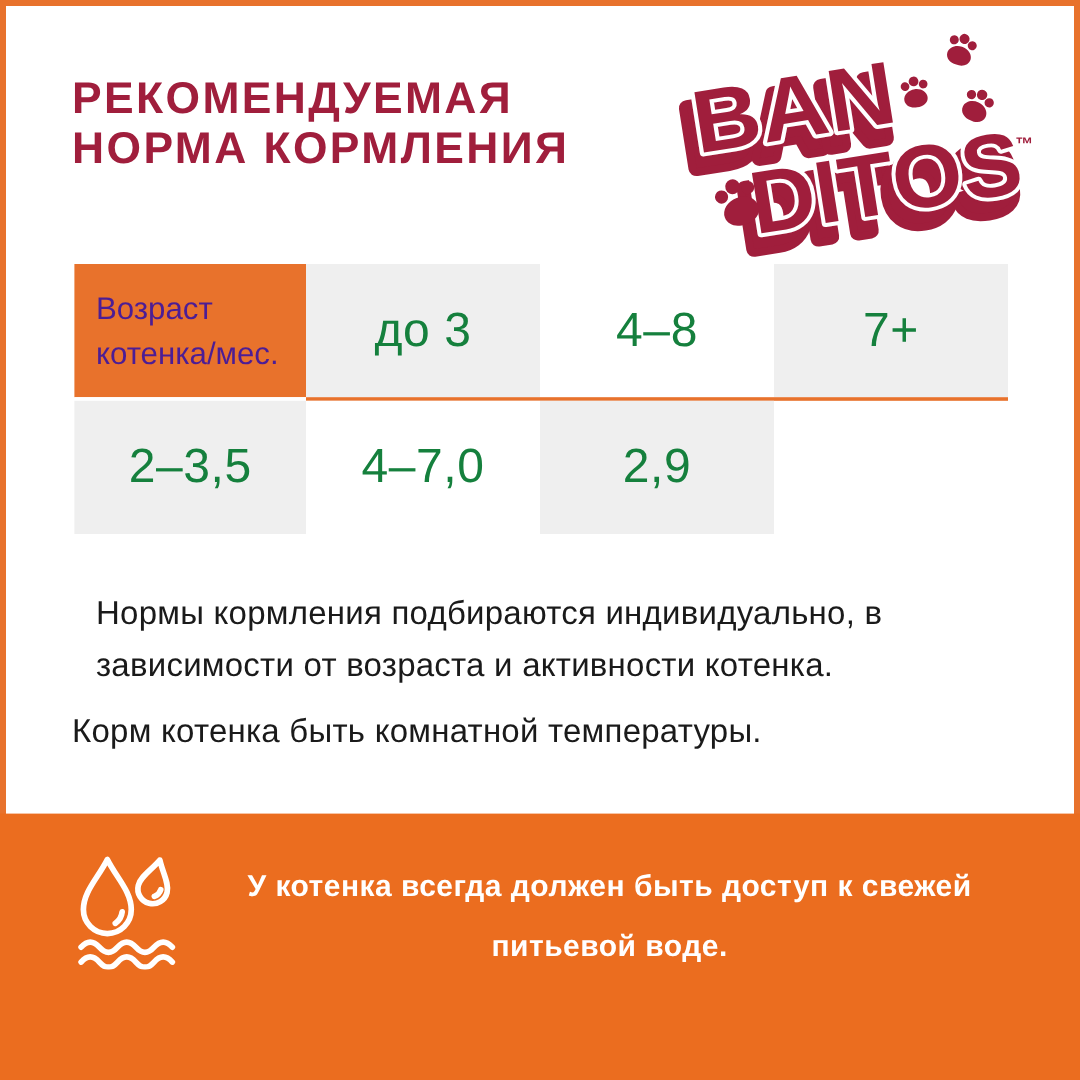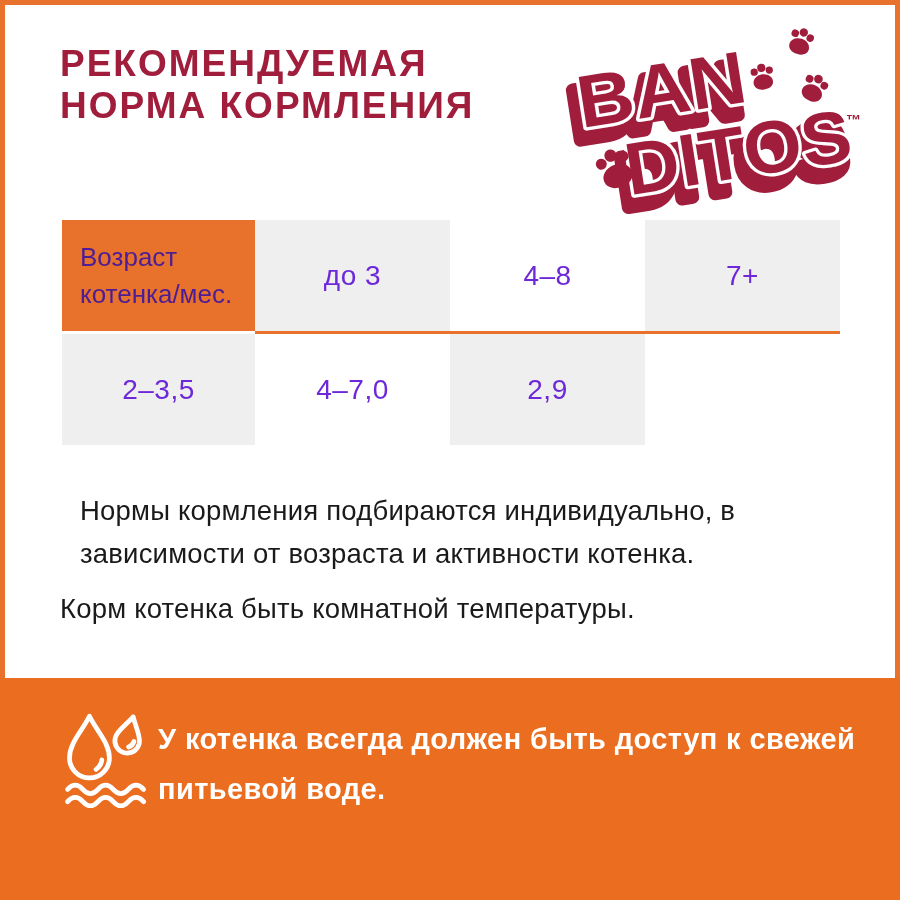--- a/index.html
+++ b/index.html
@@ -9,59 +9,59 @@
     --gray:#EFEFEF;
     --ink:#1A1A1A;
   }
   *{margin:0;padding:0;box-sizing:border-box;}
   html,body{width:900px;height:900px;overflow:hidden;background:#fff;
     font-family:"Liberation Sans", sans-serif;}
   .canvas{position:relative;width:900px;height:900px;background:#fff;}
   .frame-border{position:absolute;inset:0;border:5px solid var(--orange);z-index:1;pointer-events:none;}
 
   
-  .page-title{position:absolute;left:60px;top:43px;color:var(--maroon);
+  .page-title{position:absolute;left:60px;top:61px;color:var(--maroon);
     font-size:37px;font-weight:900;line-height:42px;letter-spacing:2px;text-transform:uppercase;}
   .page-title span{display:block;}
 
   
   .logo-svg{position:absolute;left:555px;top:18px;width:330px;height:180px;overflow:visible;}
   .logo-svg text{font-family:"Liberation Sans", sans-serif;font-weight:bold;font-size:74px;
     paint-order:stroke;stroke-linejoin:round;stroke-linecap:round;}
   .logo-l1{fill:var(--maroon);stroke:var(--maroon);stroke-width:13px;}
   .logo-l2{fill:#fff;stroke:#fff;stroke-width:6.5px;}
   .logo-l3{fill:var(--maroon);stroke:none;}
   .logo-tm{font-size:15px !important;stroke:none !important;fill:var(--maroon);font-weight:bold;}
   .paw{position:absolute;z-index:0;}
   .paw svg{display:block;width:100%;height:100%;fill:var(--maroon);}
 
   
   .feeding-table{position:absolute;left:62px;top:220px;width:778px;display:grid;
     grid-template-columns:193px 195px 195px 195px;grid-template-rows:111px 3px 111px;}
   .cell-label{background:var(--orange);color:#4c1d95;font-size:26px;line-height:37px;
     display:flex;align-items:center;padding:0 12px 0 18px;}
-  .cell-val{font-size:28px;color:#6d28d9;display:flex;align-items:center;justify-content:center;letter-spacing:0.5px;}
+  .cell-val{font-size:40px;color:#15803d;display:flex;align-items:center;justify-content:center;letter-spacing:0.5px;}
   .bg-gray{background:var(--gray);}
   .bg-white{background:#fff;}
   .row-gap-left{background:#fff;}
   .row-gap-right{grid-column:2 / 5;background:var(--orange);}
 
   
   .note{position:absolute;left:60px;width:725px;color:var(--ink);
     font-size:27.5px;line-height:43px;letter-spacing:0.2px;}
   .note-1{top:489px;margin-left:20px;}
   .note-2{top:587px;}
 
   
   .footer-banner{position:absolute;left:0;bottom:0;width:900px;height:222px;
     background:var(--orange-deep);z-index:2;}
   .water-icon{position:absolute;left:60px;top:30px;width:95px;height:100px;}
   .water-icon path{fill:none;stroke:#fff;stroke-width:5;stroke-linecap:round;stroke-linejoin:round;}
   .footer-note{position:absolute;left:158px;top:36px;width:700px;color:#fff;
-    font-weight:bold;font-size:29px;line-height:50px;letter-spacing:0.4px;}
+    font-weight:bold;font-size:25px;line-height:50px;letter-spacing:0.4px;text-align:center;}
 </style>
 </head>
 <body>
 
 <div class="canvas">
 
   <div class="frame-border"></div>
 
   <h1 class="page-title">
     <span>РЕКОМЕНДУЕМАЯ</span>

